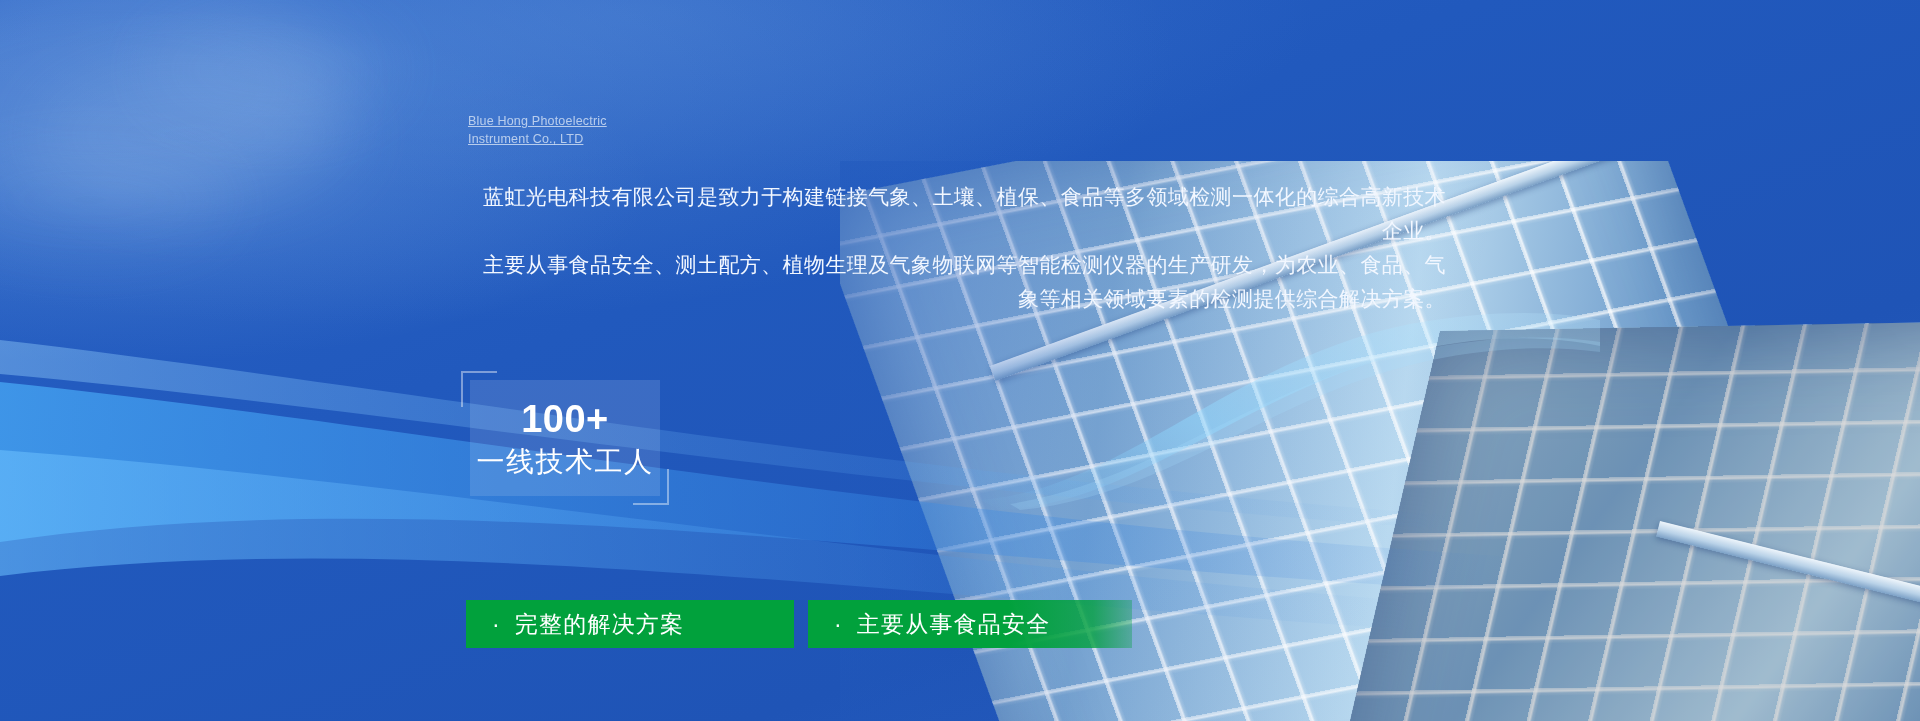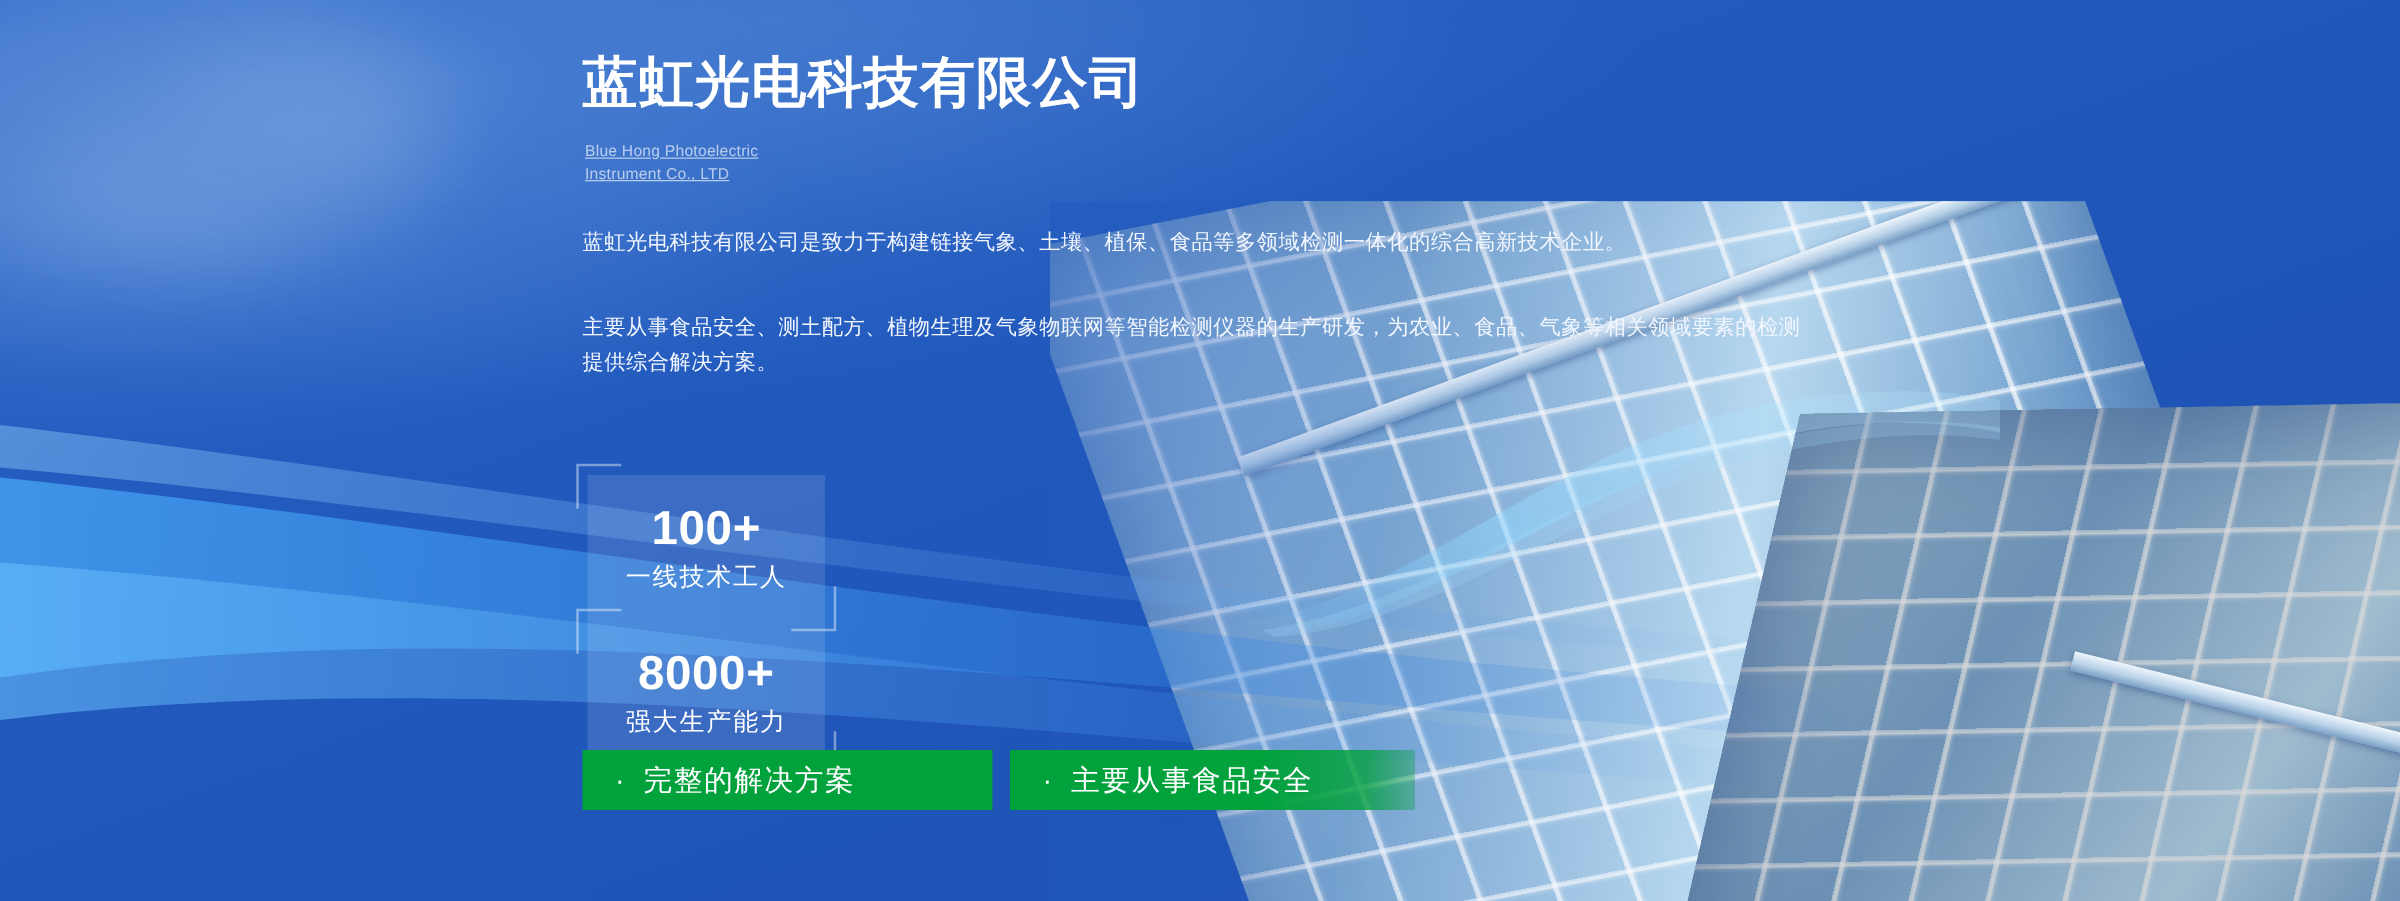--- a/index.html
+++ b/index.html
@@ -155,25 +155,26 @@
     line-height: 1.45;
     color: rgba(215,228,245,0.80);
     letter-spacing: .2px;
     text-decoration: underline;
   }
 
   .para {
     position: absolute;
     left: 0;
     margin: 0;
-    font-size: 17px;
+    font-size: 21px;
     line-height: 1.62;
     color: #f2f7ff;
     width: 980px;
     letter-spacing: .4px;
+    text-align: right;
   }
   .para.p1 { top: 180px; }
   .para.p2 { top: 248px; }
 
   
   .stats {
     position: absolute;
     left: 4px;
     top: 380px;
     display: flex;
@@ -211,21 +212,21 @@
     border-bottom: 2px solid rgba(255,255,255,0.42);
   }
   .stat-num {
     font-size: 38px;
     font-weight: 700;
     color: #ffffff;
     line-height: 1;
     letter-spacing: .5px;
   }
   .stat-label {
-    font-size: 20px;
+    font-size: 28px;
     color: #ffffff;
     line-height: 1;
     letter-spacing: 1.5px;
   }
 
   
   .tags {
     position: absolute;
     left: 0px;
     top: 600px;
@@ -309,39 +310,34 @@
           <stop offset="100%" stop-color="#bfe9ff" stop-opacity="0.22"></stop>
         </linearGradient>
       </defs>
       <path d="M0,210 C140,200 250,70 430,34 C520,18 580,22 620,30 L620,56 C570,46 510,44 438,60 C270,96 160,214 20,220 Z" fill="url(#arcg)"></path>
       <path d="M30,214 C180,190 280,90 450,58 C530,44 580,46 620,52 L620,62 C575,56 520,56 452,70 C290,104 190,206 40,220 Z" fill="#a8e0ff" opacity="0.22"></path>
     </svg>
   </div>
 
   <div class="content">
 
-    <h1 class="title">蓝虹光电科技有限公司</h1>
 
     <div class="subtitle-en">
       <div>Blue Hong Photoelectric</div>
       <div>Instrument Co., LTD</div>
     </div>
 
     <p class="para p1">蓝虹光电科技有限公司是致力于构建链接气象、土壤、植保、食品等多领域检测一体化的综合高新技术企业。</p>
 
     <p class="para p2">主要从事食品安全、测土配方、植物生理及气象物联网等智能检测仪器的生产研发，为农业、食品、气象等相关领域要素的检测提供综合解决方案。</p>
 
     <div class="stats">
       <div class="stat">
         <div class="stat-num">100+</div>
         <div class="stat-label">一线技术工人</div>
-      </div>
-      <div class="stat">
-        <div class="stat-num">8000+</div>
-        <div class="stat-label">强大生产能力</div>
       </div>
     </div>
 
     <div class="tags">
       <div class="tag t1">
         <span class="tag-dot">·</span>
         <span>完整的解决方案</span>
       </div>
       <div class="tag t2">
         <span class="tag-dot">·</span>

